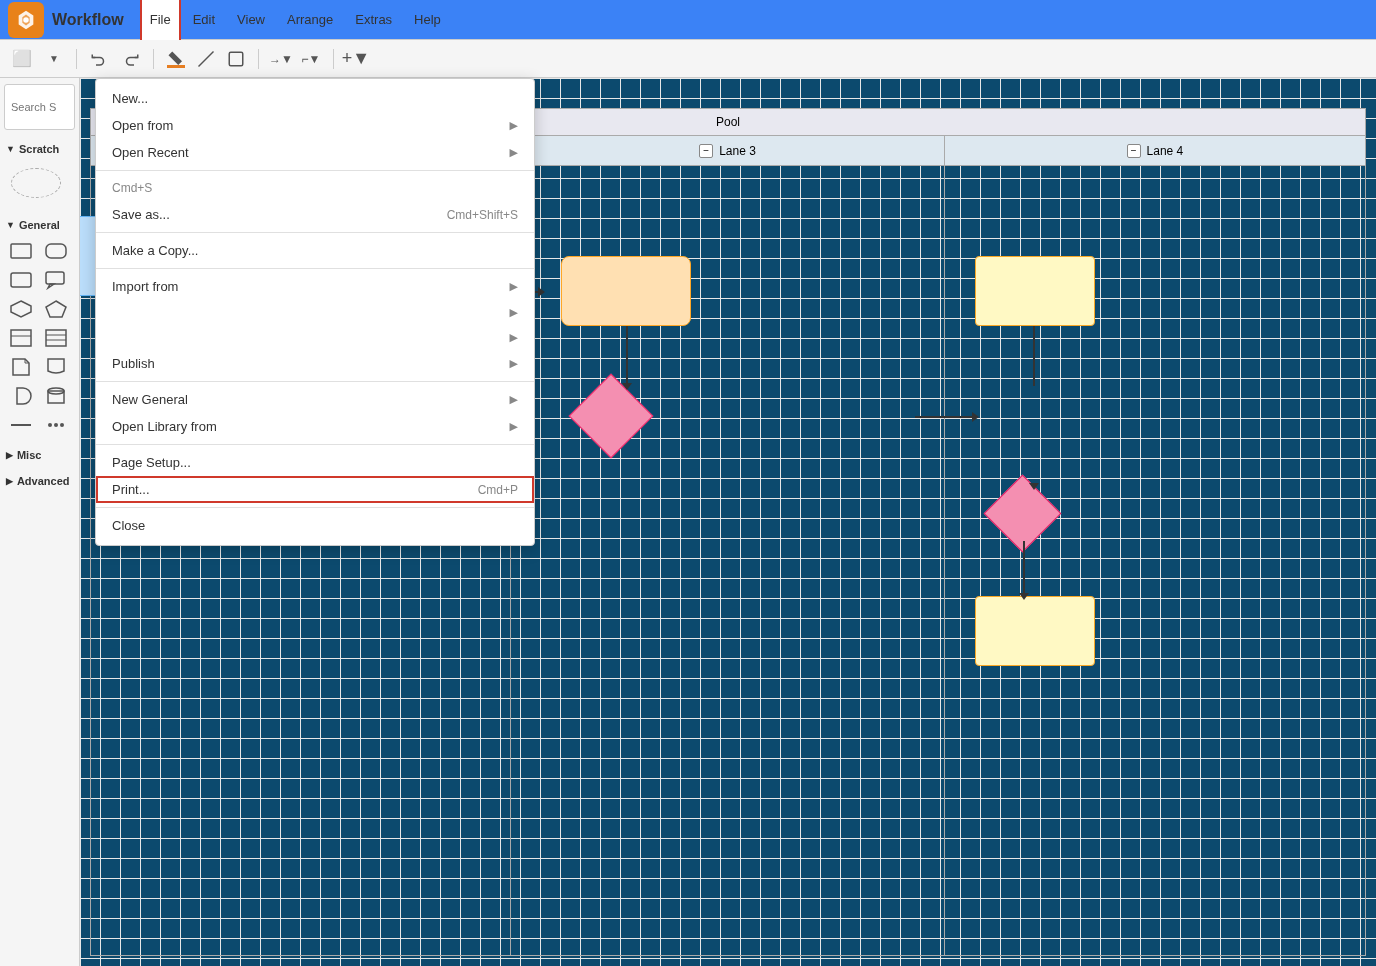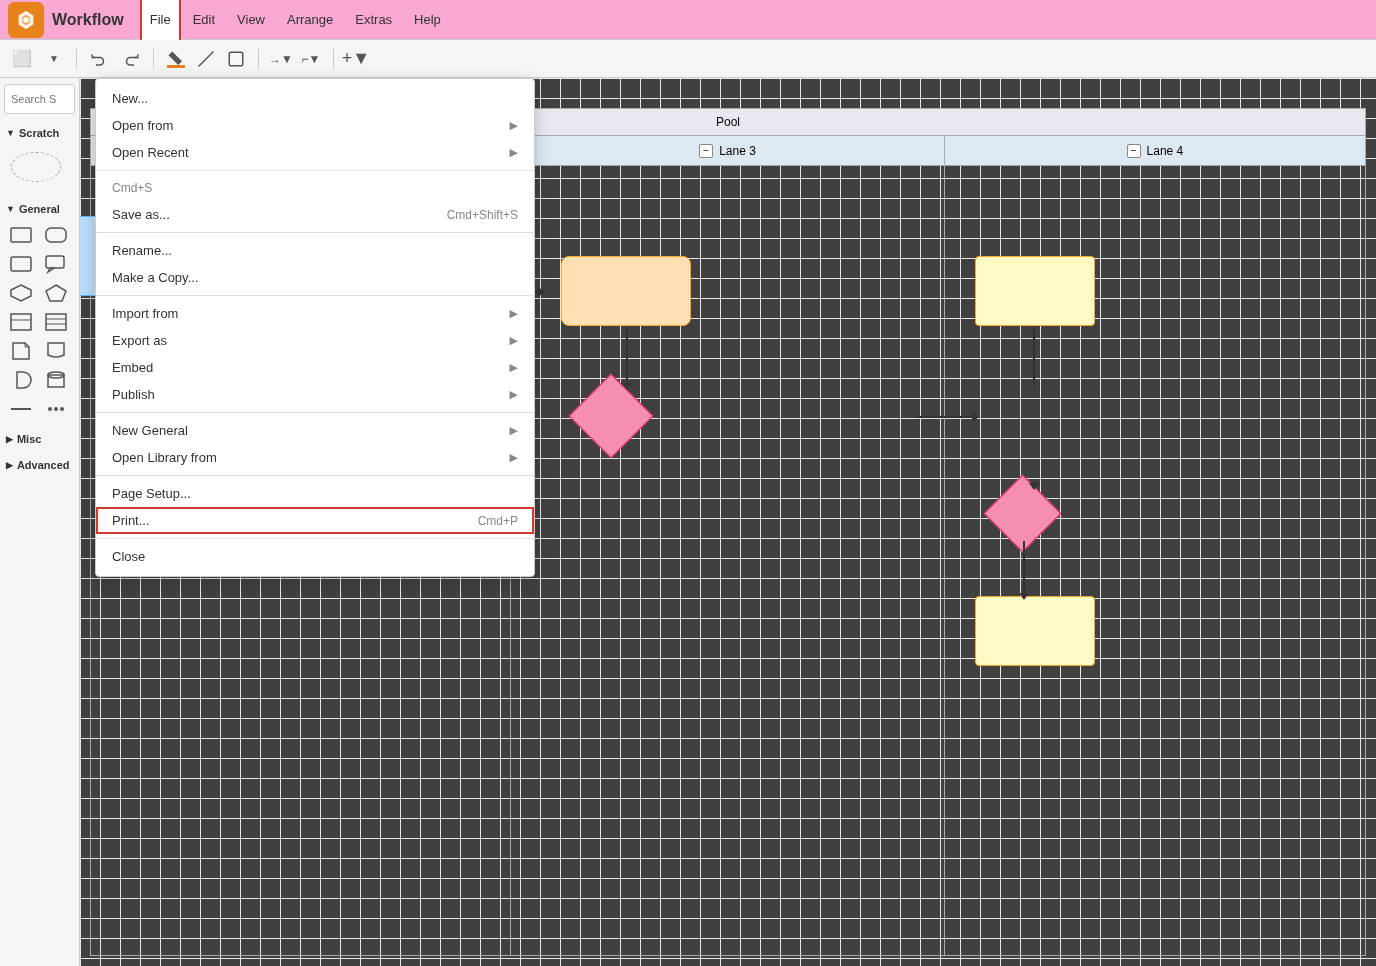--- a/index.html
+++ b/index.html
@@ -2,21 +2,21 @@
 <html><head>
   <meta charset="utf-8">
   <style>
     * { box-sizing: border-box; margin: 0; padding: 0; }
     body { font-family: -apple-system, BlinkMacSystemFont, 'Helvetica Neue', Arial, sans-serif; font-size: 13px; background: #f0f0f0; overflow: hidden; width: 1376px; height: 966px; }
 
     
     .top-bar {
       display: flex;
       align-items: center;
-      background: #f9a8d4;
+      background: #3b82f6;
       border-bottom: 1px solid #ccc;
       height: 40px;
       padding: 0 8px;
       position: relative;
       z-index: 10;
     }
     .app-logo {
       width: 36px;
       height: 36px;
       background: #e8821a;
@@ -89,21 +89,21 @@
       width: 80px;
       background: #f5f5f5;
       border-right: 1px solid #ccc;
       display: flex;
       flex-direction: column;
       overflow: hidden;
       flex-shrink: 0;
     }
     .search-box {
       margin: 6px 4px;
-      padding: 8px 6px;
+      padding: 16px 6px;
       border: 1px solid #ccc;
       border-radius: 3px;
       font-size: 11px;
       width: calc(100% - 8px);
       background: white;
     }
     .sidebar-section {
       padding: 4px 6px;
     }
     .sidebar-section-title {
@@ -131,21 +131,21 @@
       justify-content: center;
       cursor: pointer;
     }
     .shape-item svg { width: 24px; height: 20px; }
 
     
     .canvas-area {
       flex: 1;
       position: relative;
       overflow: hidden;
-      background: #404040;
+      background: #0c4a6e;
       text-align: right;
     }
     .canvas-grid {
       position: absolute;
       top: 0; left: 0; right: 0; bottom: 0;
       background-image: 
         linear-gradient(to right, #e8e8e8 1px, transparent 1px),
         linear-gradient(to bottom, #e8e8e8 1px, transparent 1px);
       background-size: 20px 20px;
     }
@@ -516,36 +516,31 @@
   <div class="menu-divider"></div>
   <div class="menu-entry">
     <span class="shortcut">Cmd+S</span>
   </div>
   <div class="menu-entry">
     <span class="label">Save as...</span>
     <span class="shortcut">Cmd+Shift+S</span>
   </div>
   <div class="menu-divider"></div>
   <div class="menu-entry">
-    <span class="label">Rename...</span>
-  </div>
-  <div class="menu-entry">
     <span class="label">Make a Copy...</span>
   </div>
   <div class="menu-divider"></div>
   <div class="menu-entry">
     <span class="label">Import from</span>
     <span class="arrow-right">▶</span>
   </div>
   <div class="menu-entry">
-    <span class="label">Export as</span>
-    <span class="arrow-right">▶</span>
-  </div>
-  <div class="menu-entry">
-    <span class="label">Embed</span>
+    <span class="arrow-right">▶</span>
+  </div>
+  <div class="menu-entry">
     <span class="arrow-right">▶</span>
   </div>
   <div class="menu-entry">
     <span class="label">Publish</span>
     <span class="arrow-right">▶</span>
   </div>
   <div class="menu-divider"></div>
   <div class="menu-entry">
     <span class="label">New General</span>
     <span class="arrow-right">▶</span>

